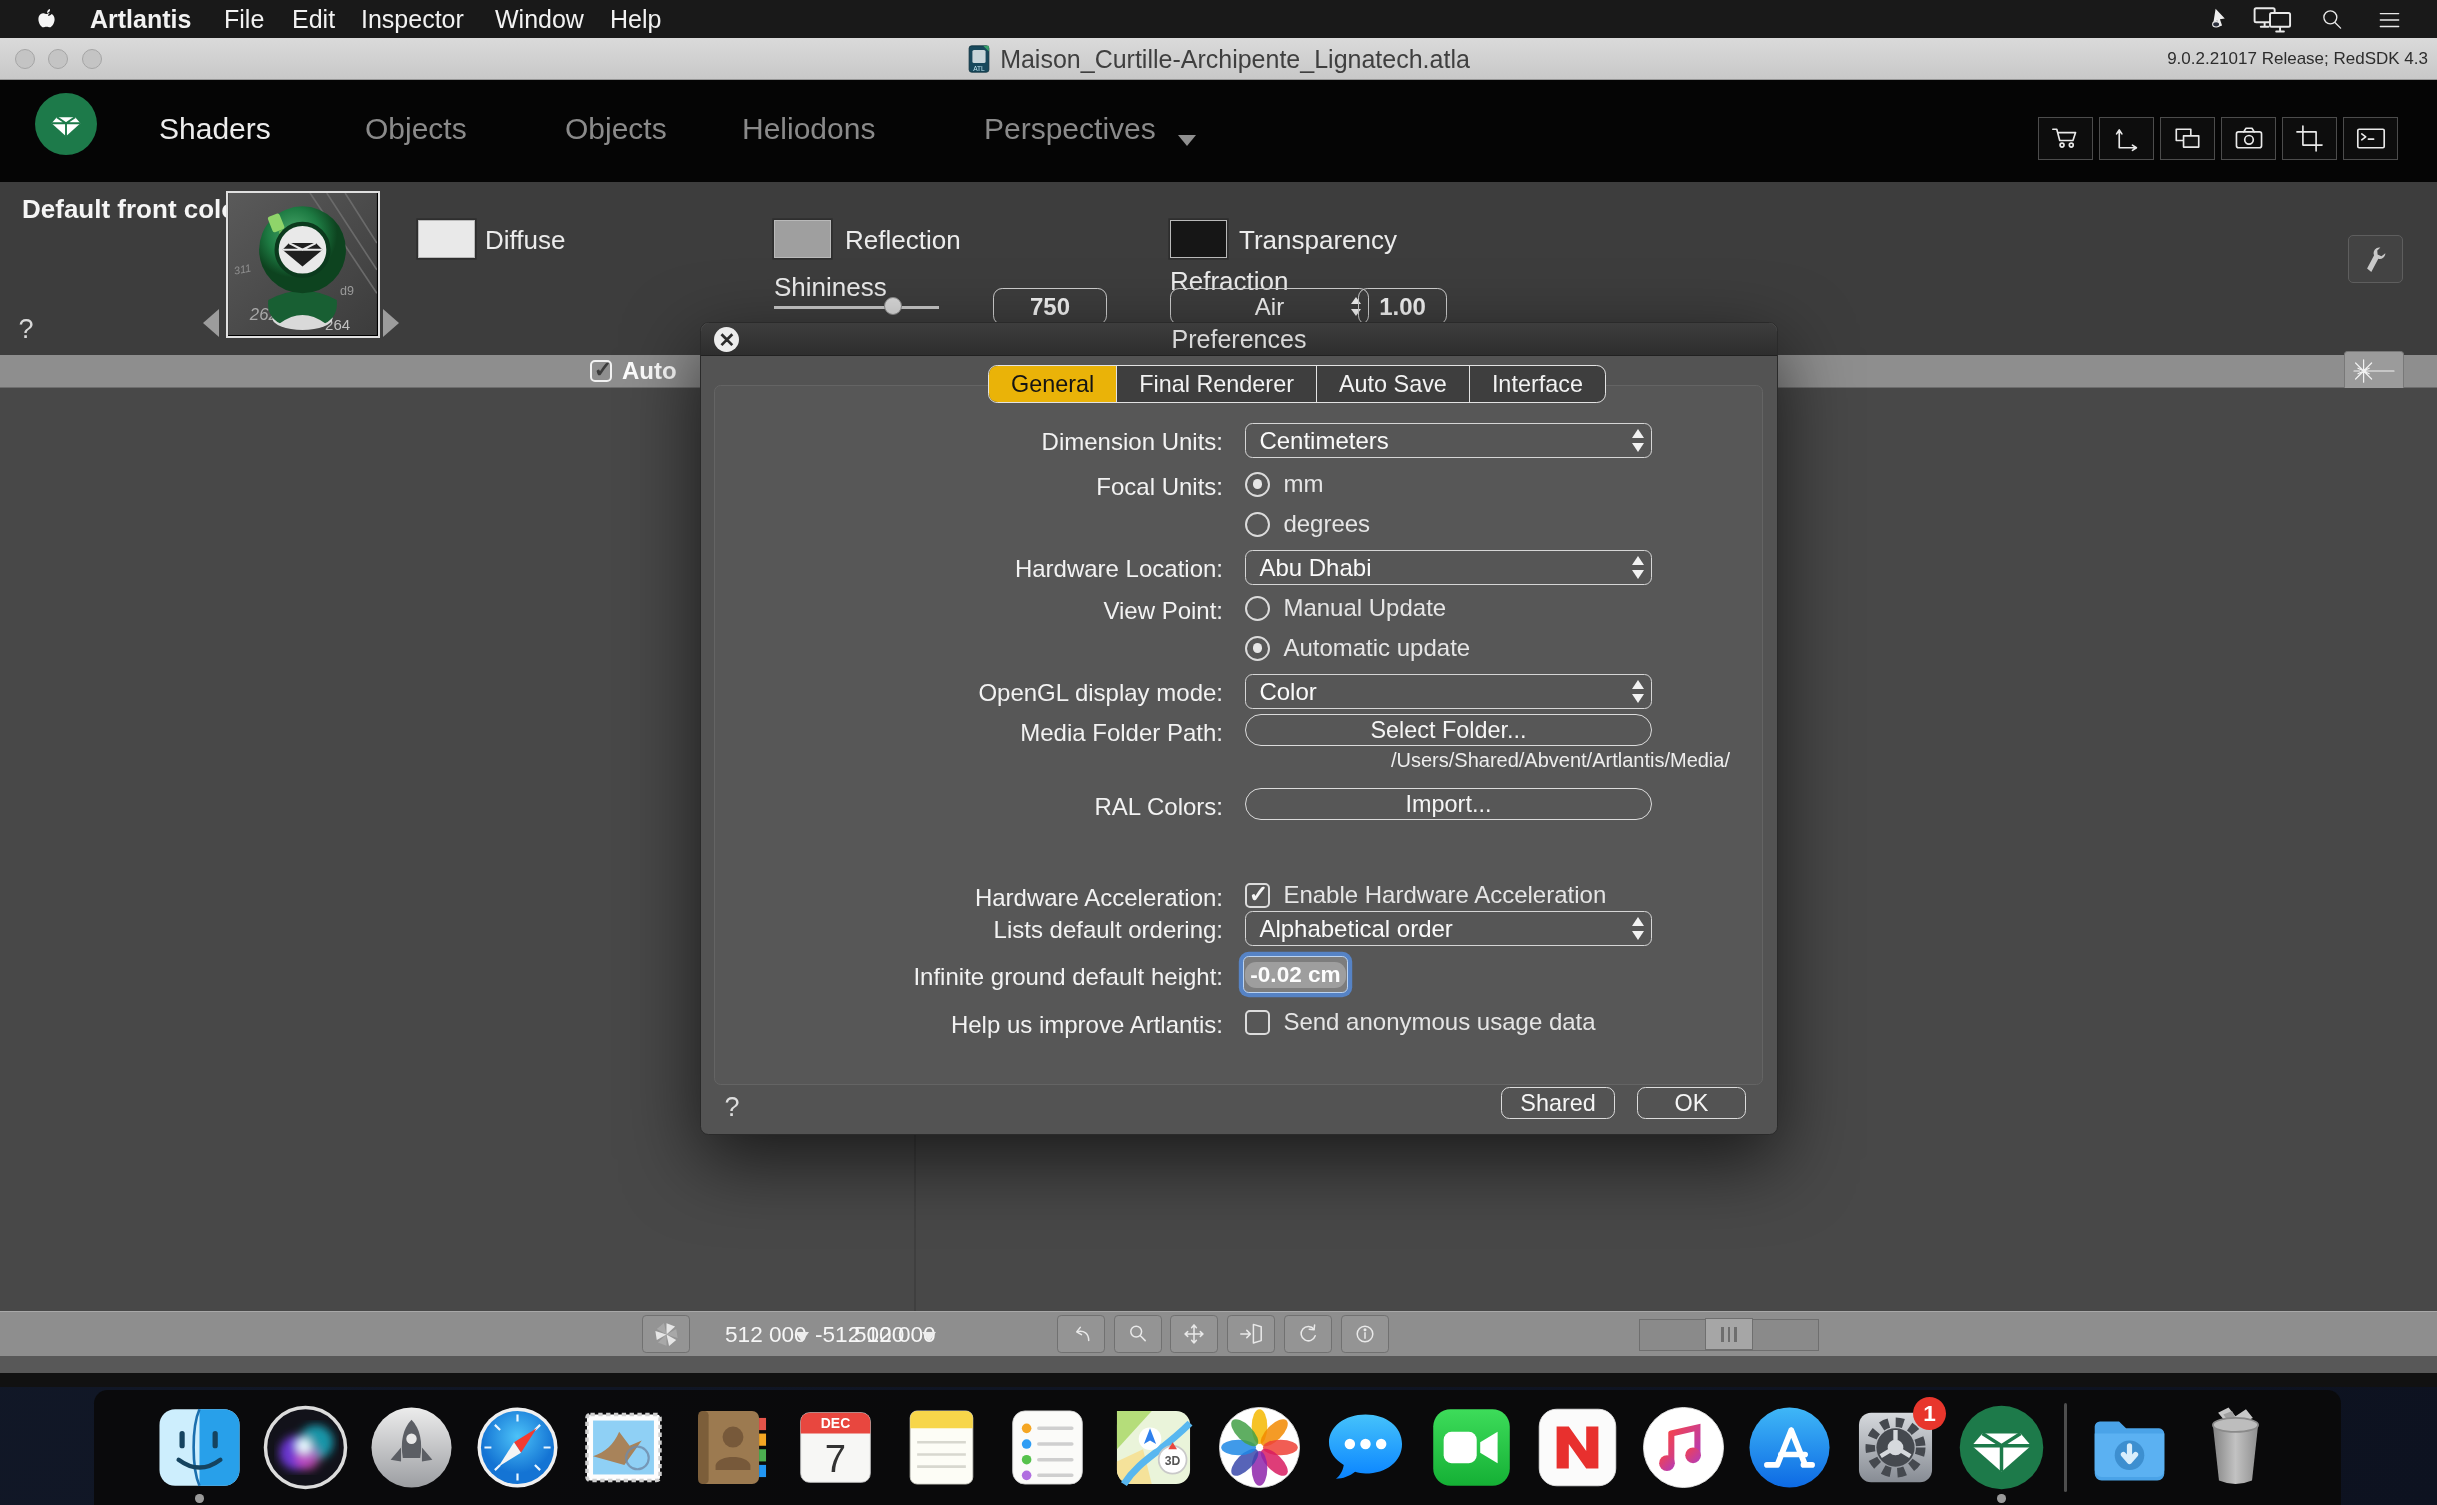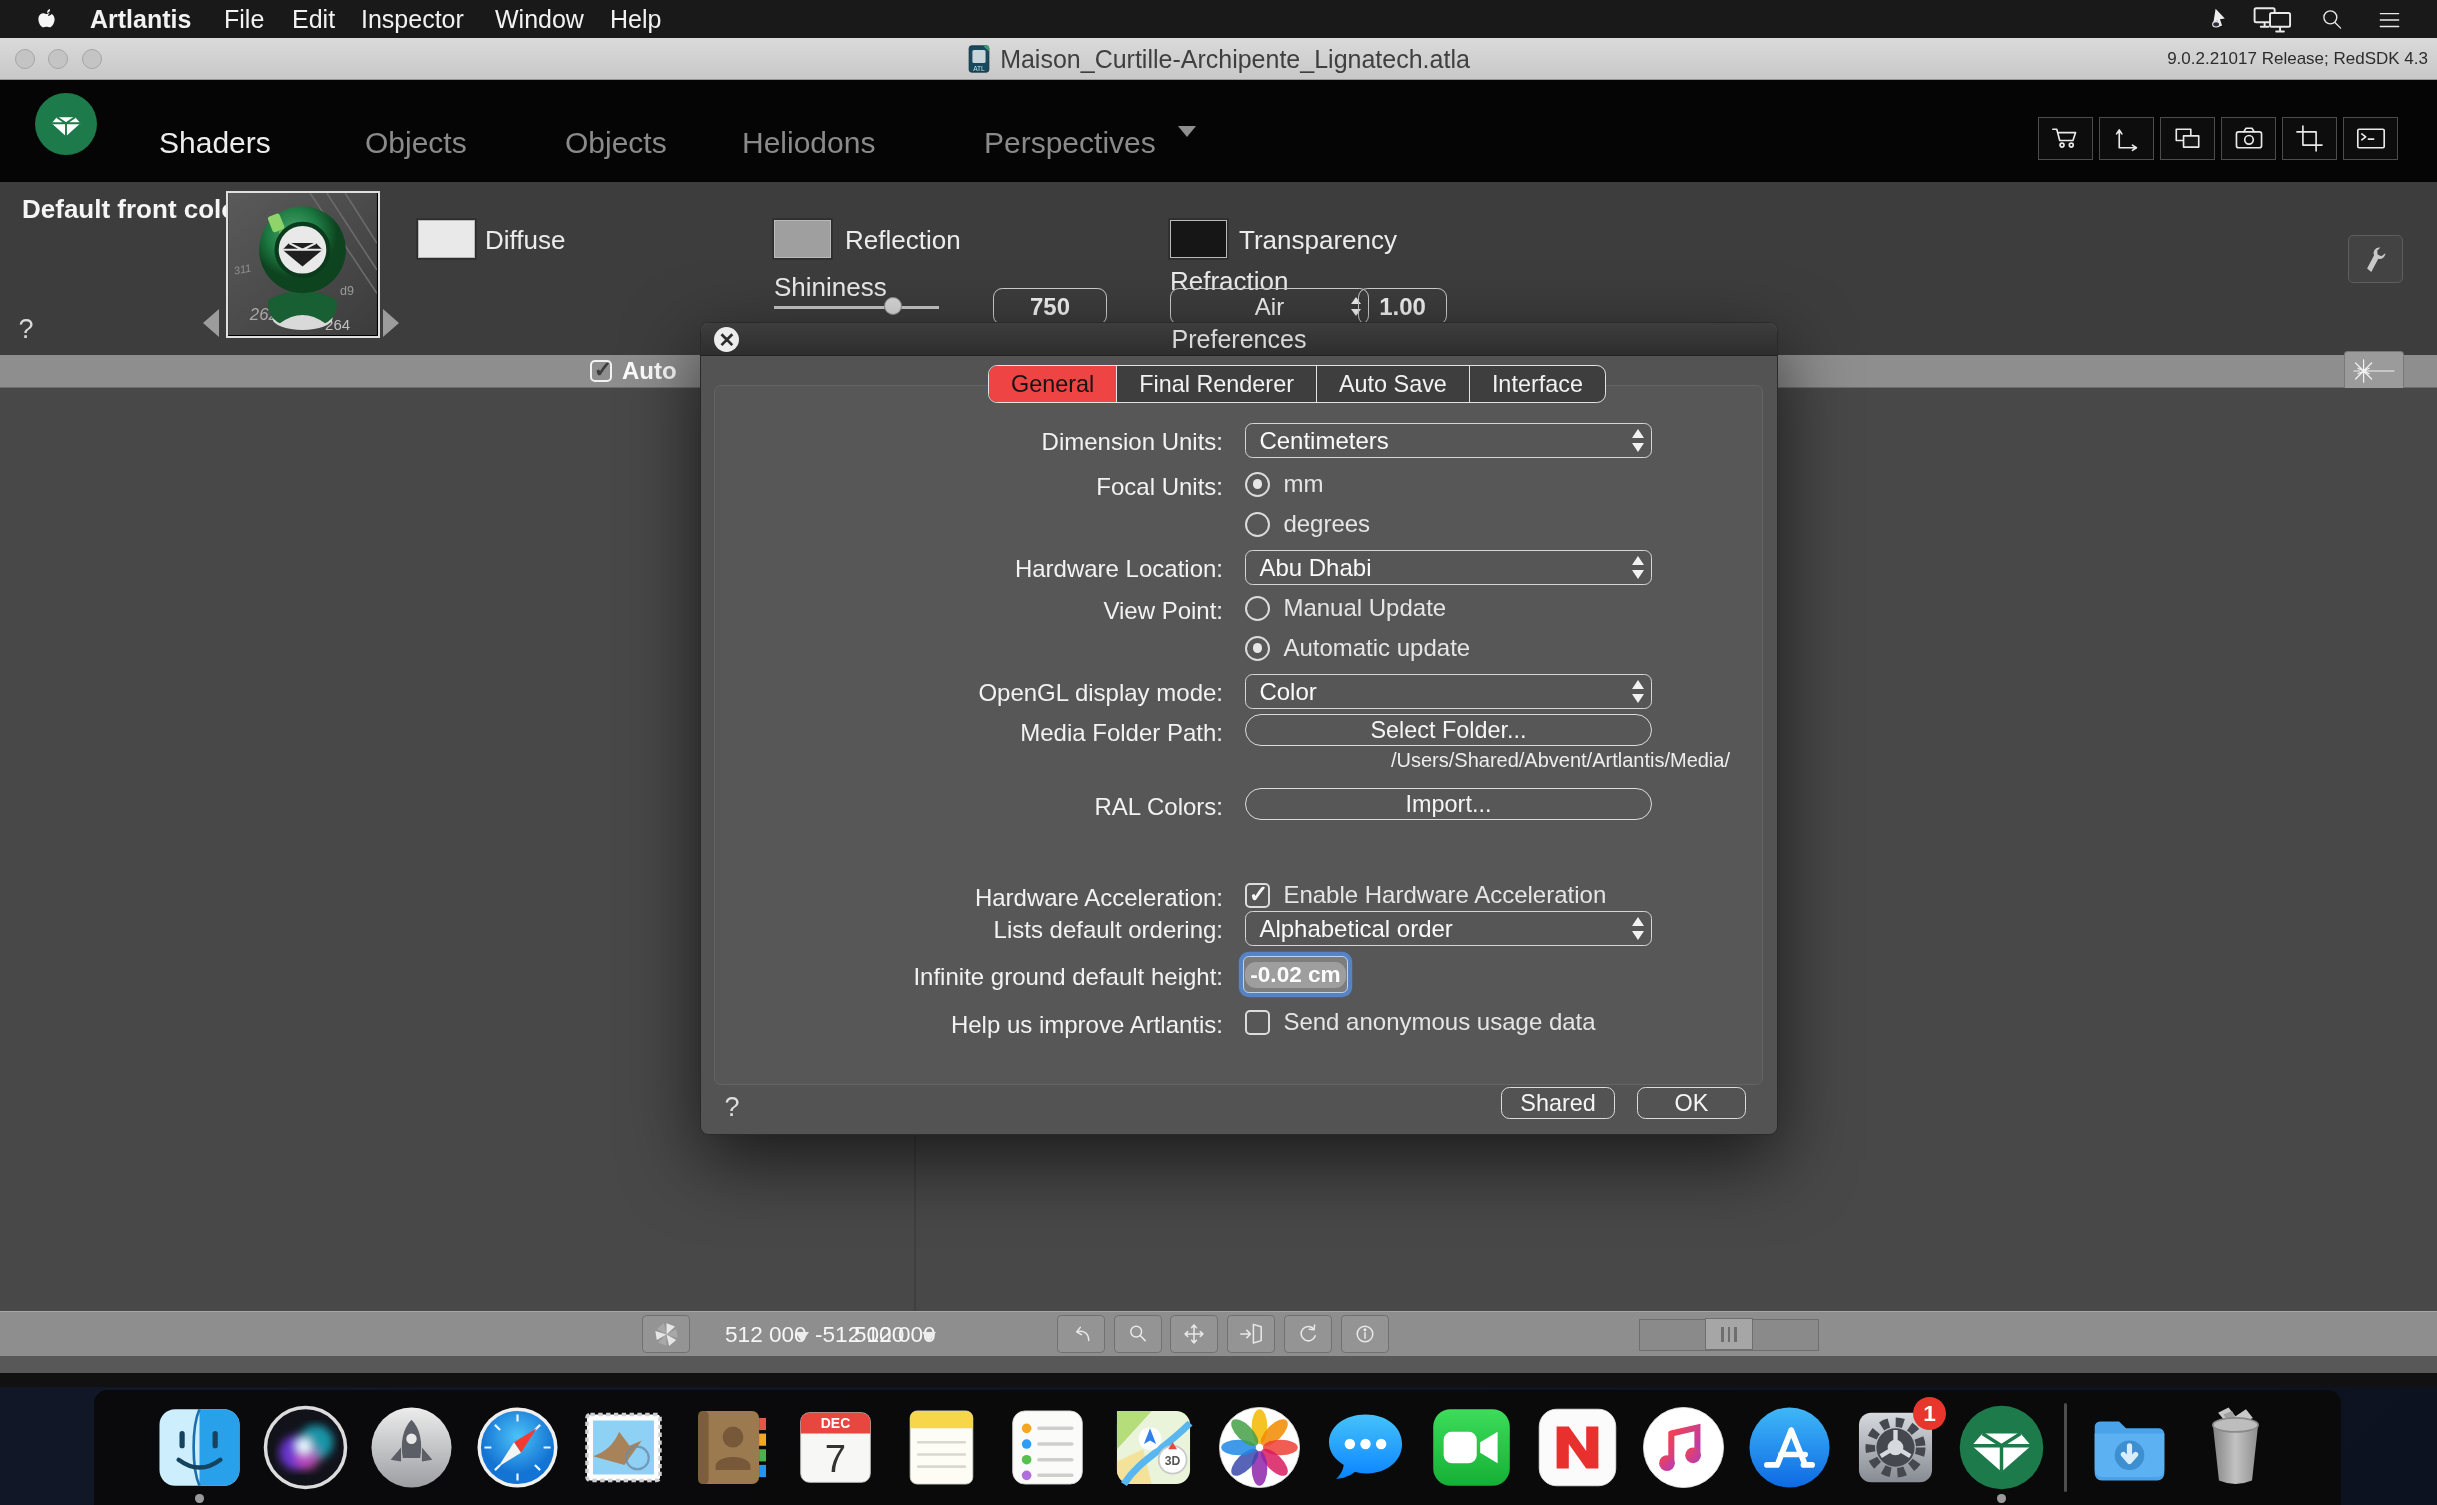--- a/index.html
+++ b/index.html
@@ -15,21 +15,21 @@
 
   
   .titlebar{position:absolute;left:0;top:38px;width:2438px;height:42px;background:linear-gradient(#dadada,#c8c8c8);border-bottom:0.8px solid #979797}
   .tl{position:absolute;top:11px;width:20px;height:20px;border-radius:50%;background:#c4c4c4;border:0.8px solid #a5a5a5}
   .wintitle{position:absolute;left:0;right:0;top:0;height:42px;display:flex;align-items:center;justify-content:center;gap:10px;color:#3f3f3f;font-size:25px}
   .version{position:absolute;right:10px;top:0;height:42px;line-height:42px;font-size:17px;color:#2d2d2d}
 
   
   .apptoolbar{position:absolute;left:0;top:80px;width:2438px;height:102px;background:#050505}
   .logo{position:absolute;left:35px;top:12.5px;width:62px;height:62px;border-radius:50%;background:#1d7a4a;display:flex;align-items:center;justify-content:center}
-  .ttab{position:absolute;top:46px;font-size:30px;color:#8a8a8a;display:flex;align-items:flex-start;gap:22px}
+  .ttab{position:absolute;top:32px;font-size:30px;color:#8a8a8a;display:flex;align-items:flex-end;gap:22px}
   .ttab.active{color:#ededed}
   .caret{width:0;height:0;border-left:9.2px solid transparent;border-right:9.2px solid transparent;border-top:11.7px solid #8f8f8f}
   .tbtn{position:absolute;top:37px;width:55px;height:43px;border:1.7px solid #4c4c4c;background:#0d0d0d;display:flex;align-items:center;justify-content:center}
 
   
   .shaderpanel{position:absolute;left:0;top:182px;width:2438px;height:173px;background:#3d3d3d}
   .sp-title{position:absolute;left:22px;top:11.7px;font-size:26px;color:#f5f5f5;font-weight:700}
   .sp-q{position:absolute;left:18.4px;top:132px;font-size:27px;color:#d9d9d9}
   .preview{position:absolute;left:226px;top:9.2px;width:154px;height:147px;border:2.5px solid #e0e0e0;box-shadow:0 0 0 1.7px #000 inset;background:#4c4c4c}
   .navarrow{position:absolute;top:127px;width:0;height:0;border-top:14px solid transparent;border-bottom:14px solid transparent}
@@ -51,21 +51,21 @@
 
   
   .dlg{position:absolute;left:700px;top:322px;width:1078px;height:813px;background:#535353;border-radius:8.4px;box-shadow:0 25px 75px rgba(0,0,0,.65);border:0.8px solid #2a2a2a}
   .dlg-hd{position:absolute;left:0;top:0;width:100%;height:33px;background:linear-gradient(#3d3d3d,#2d2d2d);border-radius:8.4px 8.4px 0 0;border-bottom:0.8px solid #212121}
   .dlg-title{width:100%;height:33px;display:flex;align-items:center;justify-content:center;font-size:25px;color:#d8d8d8}
   .close-x{position:absolute;left:13.4px;top:4.2px;width:25px;height:25px;border-radius:50%;background:#ececec;color:#2b2b2b;font-size:20px;font-weight:700;display:flex;align-items:center;justify-content:center;line-height:1}
   .inset{position:absolute;left:13.4px;top:62px;width:1049px;height:700px;background:#575757;border:0.8px solid #646464;border-radius:6.7px}
   .seg{position:absolute;left:287px;top:42px;height:38px;display:flex;border:1.7px solid #e3e3e3;border-radius:9.2px;overflow:hidden;background:#3e3e3e;z-index:3}
   .seg>div{display:flex;align-items:center;padding:0 22px;font-size:23.4px;color:#f2f2f2;border-left:1.7px solid #e3e3e3}
   .seg>div:first-child{border-left:none}
-  .seg>.sel{background:#ef4444;color:#141414}
+  .seg>.sel{background:#eab308;color:#141414}
   .lblr{position:absolute;left:129px;width:393px;text-align:right;font-size:24px;color:#f2f2f2;z-index:2}
   .dd{position:absolute;left:544px;width:407px;height:35px;border:1.7px solid #d6d6d6;border-radius:7.5px;color:#fafafa;font-size:24px;display:flex;align-items:center;padding-left:13.4px;background:#565656;z-index:2}
   .stp{position:absolute;right:6.7px;top:0;bottom:0;display:flex;flex-direction:column;justify-content:center;gap:4.2px}
   .tri-u{width:0;height:0;border-left:6.7px solid transparent;border-right:6.7px solid transparent;border-bottom:9.2px solid #f2f2f2}
   .tri-d{width:0;height:0;border-left:6.7px solid transparent;border-right:6.7px solid transparent;border-top:9.2px solid #f2f2f2}
   .rowflex{position:absolute;left:544px;display:flex;align-items:center;gap:13.4px;font-size:24px;color:#e5e5e5;z-index:2}
   .radio{width:25px;height:25px;border:2.1px solid #dcdcdc;border-radius:50%;position:relative;flex:0 0 auto}
   .radio.on::after{content:"";position:absolute;inset:5.8px;border-radius:50%;background:#e6e6e6}
   .cbx{width:25px;height:25px;border:2.1px solid #dcdcdc;border-radius:5px;position:relative;flex:0 0 auto}
   .cbx.on::after{content:"✓";position:absolute;left:1.7px;top:-5px;font-size:23.4px;font-weight:700;color:#f5f5f5}

